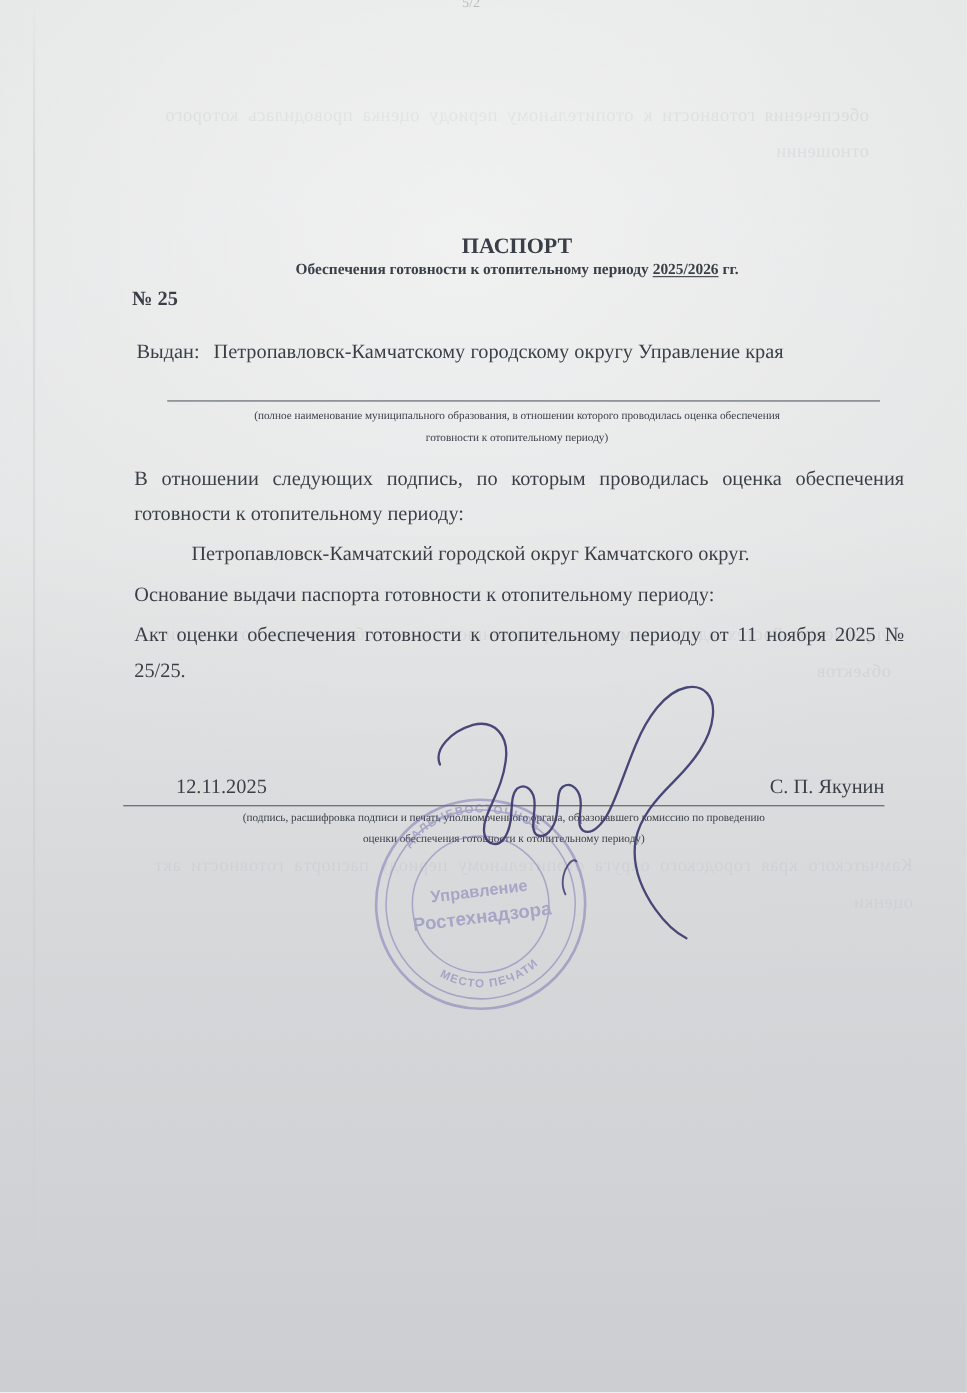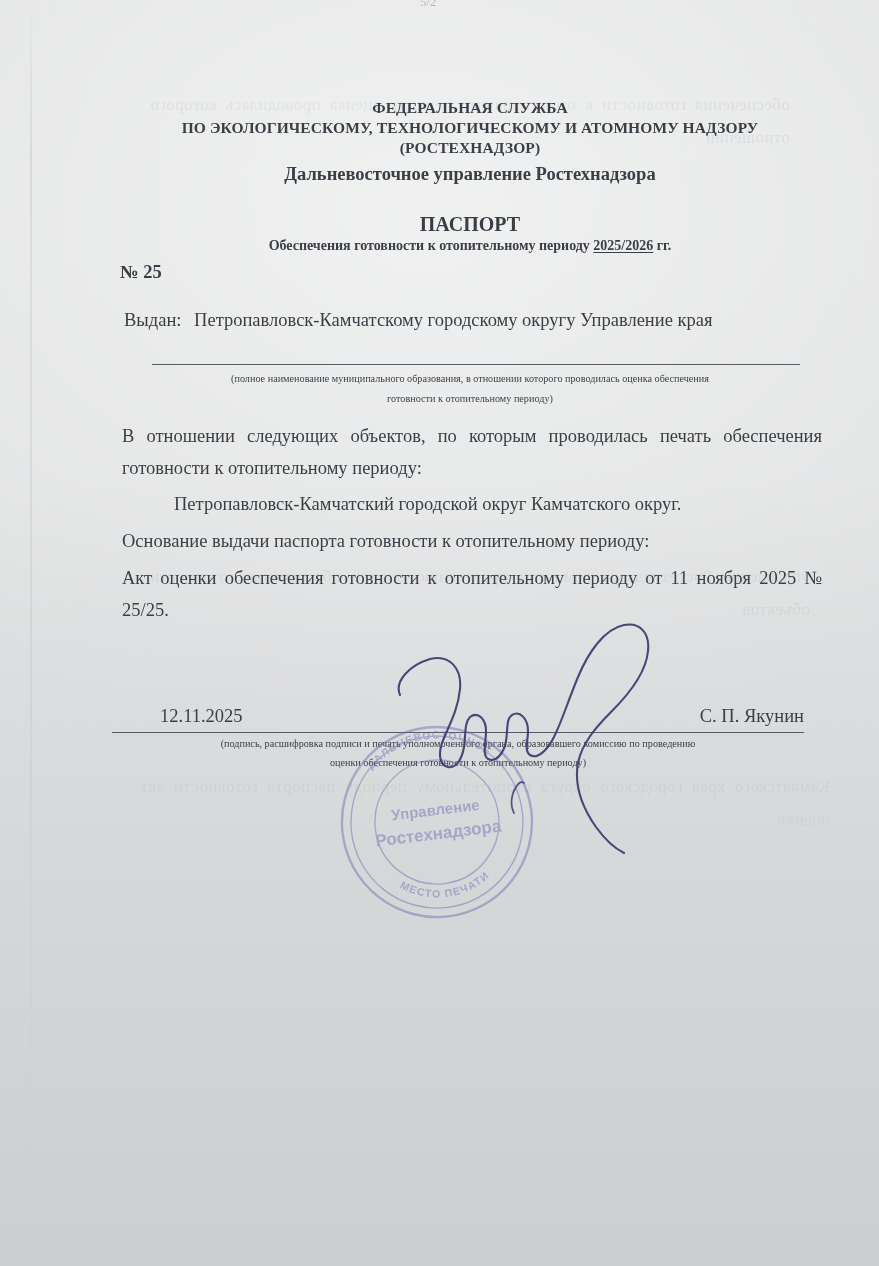--- a/index.html
+++ b/index.html
@@ -327,26 +327,20 @@
   </div>
 
   <div class="bleed" id="bleed-upper">обеспечения готовности к отопительному периоду оценка проводилась которого отношении</div>
   <div class="bleed" id="bleed-mid">управление Ростехнадзора комиссии проведению оценки обеспечения готовности объектов</div>
   <div class="bleed" id="bleed-lower">Камчатского края городского округа отопительному периоду паспорта готовности акт оценки</div>
 
   <div class="sheet-edge-left"></div>
 
   <div class="content">
 
-    <div class="org-header">
-      <div class="org-line-1">ФЕДЕРАЛЬНАЯ СЛУЖБА</div>
-      <div class="org-line-2">ПО ЭКОЛОГИЧЕСКОМУ, ТЕХНОЛОГИЧЕСКОМУ И АТОМНОМУ НАДЗОРУ</div>
-      <div class="org-line-3">(РОСТЕХНАДЗОР)</div>
-      <div class="org-line-4">Дальневосточное управление Ростехнадзора</div>
-    </div>
 
     <div class="doc-title">ПАСПОРТ</div>
 
     <div class="doc-subtitle">
       <span>Обеспечения готовности к отопительному периоду</span>
       <span class="season-underlined">2025/2026</span>
       <span>гг.</span>
     </div>
 
     <div class="doc-number">№ 25</div>
@@ -356,21 +350,21 @@
       <span>Петропавловск-Камчатскому городскому округу Управление края</span>
     </div>
 
     <div class="rule-under-issued"></div>
 
     <div class="caption-issued">
       <div>(полное наименование муниципального образования, в отношении которого проводилась оценка обеспечения</div>
       <div>готовности к отопительному периоду)</div>
     </div>
 
-    <div class="para-justified" id="para-objects">В отношении следующих объектов, по которым проводилась печать обеспечения готовности к отопительному периоду:</div>
+    <div class="para-justified" id="para-objects">В отношении следующих подпись, по которым проводилась оценка обеспечения готовности к отопительному периоду:</div>
 
     <div class="para-indent" id="para-object-name">Петропавловск-Камчатский городской округ Камчатского округ.</div>
 
     <div class="para-indent" id="para-basis-label">Основание выдачи паспорта готовности к отопительному периоду:</div>
 
     <div class="para-justified" id="para-basis-text">Акт оценки обеспечения готовности к отопительному периоду от 11 ноября 2025 № 25/25.</div>
 
     <div class="sign-date">12.11.2025</div>
     <div class="sign-name">С. П. Якунин</div>
     <div class="sign-rule"></div>

